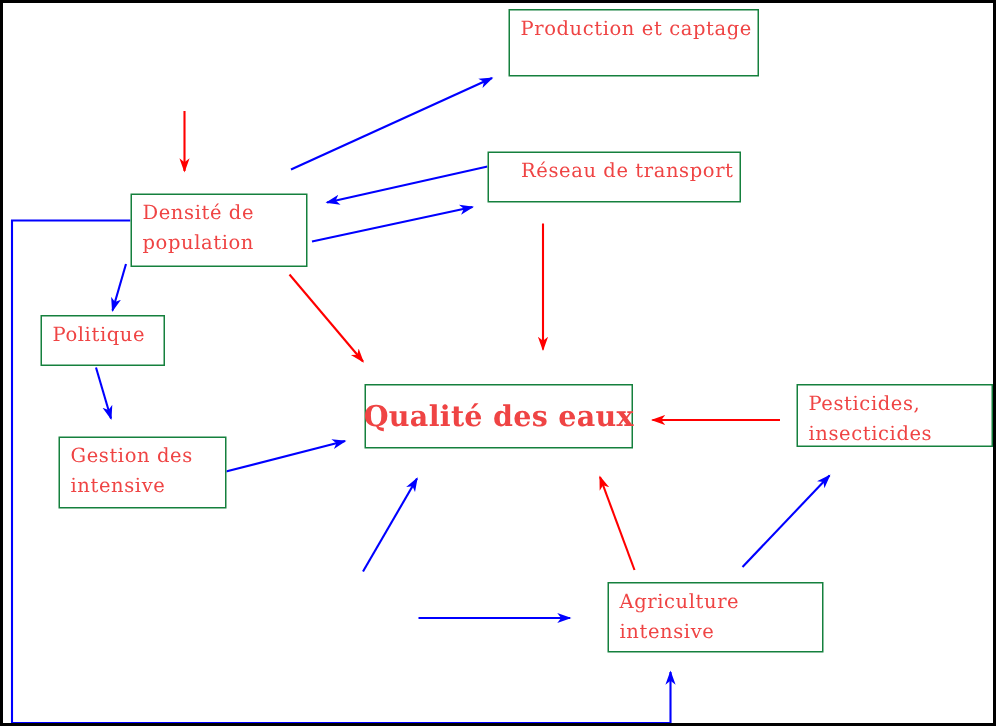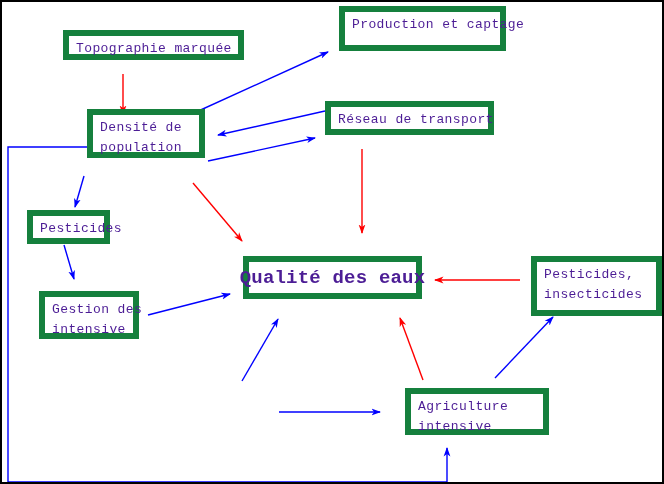--- a/index.html
+++ b/index.html
@@ -22,28 +22,27 @@
     left: 0;
     top: 0;
     width: 664px;
     height: 484px;
     pointer-events: none;
   }
   .node {
     position: absolute;
     box-sizing: border-box;
     background: #ffffff;
-    border: 6px solid #15803d;
-    color: #4c1d95;
+    border: 1px solid #15803d;
+    color: #ef4444;
     font-size: 13px;
     line-height: 20px;
     letter-spacing: 0.4px;
     padding: 3px 4px 0 7px;
     white-space: nowrap;
-    font-family: Liberation Mono, monospace;
   }
   .node .line {
     display: block;
   }
   .node.emphasis {
     display: flex;
     align-items: center;
     justify-content: center;
     font-weight: bold;
     font-size: 19px;
@@ -74,44 +73,41 @@
       <polyline points="206,159 313,136" fill="none" stroke="#0000ff" stroke-width="1.4" marker-end="url(#ah-0000ff)"></polyline>
       <polyline points="82,174 73,205" fill="none" stroke="#0000ff" stroke-width="1.4" marker-end="url(#ah-0000ff)"></polyline>
       <polyline points="62,243 72,277" fill="none" stroke="#0000ff" stroke-width="1.4" marker-end="url(#ah-0000ff)"></polyline>
       <polyline points="146,313 228,292" fill="none" stroke="#0000ff" stroke-width="1.4" marker-end="url(#ah-0000ff)"></polyline>
       <polyline points="240,379 276,317" fill="none" stroke="#0000ff" stroke-width="1.4" marker-end="url(#ah-0000ff)"></polyline>
       <polyline points="277,410 378,410" fill="none" stroke="#0000ff" stroke-width="1.4" marker-end="url(#ah-0000ff)"></polyline>
       <polyline points="493,376 551,315" fill="none" stroke="#0000ff" stroke-width="1.4" marker-end="url(#ah-0000ff)"></polyline>
       <polyline points="85,145 6,145 6,480 445,480 445,446" fill="none" stroke="#0000ff" stroke-width="1.4" marker-end="url(#ah-0000ff)"></polyline>
     </svg>
 
-<div class="node" style="left: 61px; top: 28px; width: 181px; height: 30px;">
-      <span class="line">Topographie marquée</span>
-    </div>
     <div class="node" style="left: 337px; top: 4px; width: 167px; height: 45px;">
       <span class="line">Production et captage</span>
     </div>
     <div class="node" style="left: 323px; top: 99px; width: 169px; height: 34px; text-align: right;">
       <span class="line">Réseau de transport</span>
     </div>
-    <div class="node" style="left: 85px; top: 107px; width: 118px; height: 49px;">
+    <div class="node" style="left: 85px; top: 127px; width: 118px; height: 49px;">
       <span class="line">Densité de</span>
       <span class="line">population</span>
     </div>
     <div class="node" style="left: 25px; top: 208px; width: 83px; height: 34px;">
-      <span class="line">Pesticides</span>
+      <span class="line">Politique</span>
     </div>
-    <div class="node" style="left: 37px; top: 289px; width: 100px; height: 48px;">
+    <div class="node" style="left: 37px; top: 289px; width: 112px; height: 48px;">
       <span class="line">Gestion des</span>
       <span class="line">intensive</span>
     </div>
     <div class="node emphasis" style="left: 241px; top: 254px; width: 179px; height: 43px;">
       <span class="line">Qualité des eaux</span>
     </div>
-    <div class="node" style="left: 529px; top: 254px; width: 131px; height: 60px;">
+    <div class="node" style="left: 529px; top: 254px; width: 131px; height: 42px;">
       <span class="line">Pesticides,</span>
       <span class="line">insecticides</span>
     </div>
     <div class="node" style="left: 403px; top: 386px; width: 144px; height: 47px;">
       <span class="line">Agriculture</span>
       <span class="line">intensive</span>
     </div>
   </div>
 
 </body></html>

